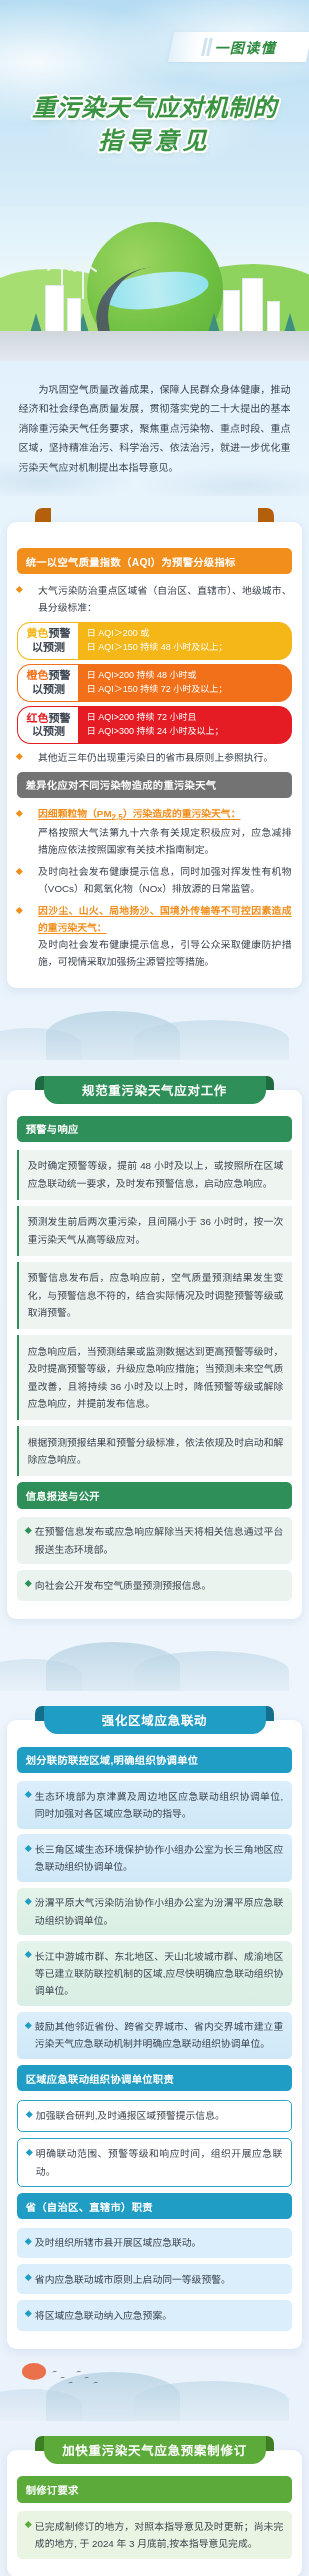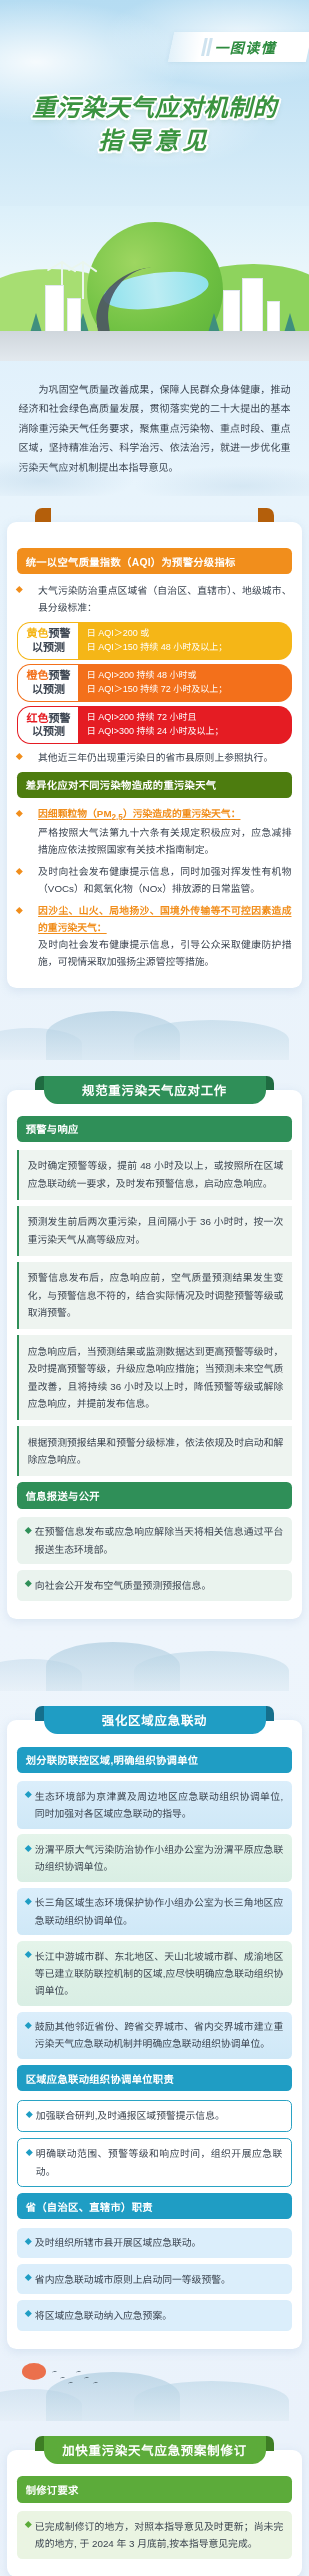--- a/index.html
+++ b/index.html
@@ -252,21 +252,21 @@
           </div>
           <div class="aqi-val" style="background: rgb(229, 28, 35);">
             <div>日 AQI&gt;200 持续 72 小时且</div>
             <div>日 AQI&gt;300 持续 24 小时及以上；</div>
           </div>
         </div>
         <div class="bullet">
           <span class="dia" style="background: rgb(241, 142, 28);"></span>
           <span>其他近三年仍出现重污染日的省市县原则上参照执行。</span>
         </div>
-        <div class="sub-bar" style="background: #4d7c0f;">差异化应对不同污染物造成的重污染天气</div>
+        <div class="sub-bar" style="background: #737373;">差异化应对不同污染物造成的重污染天气</div>
         <div class="bullet">
           <span class="dia" style="background: rgb(241, 142, 28);"></span>
           <div>
             <div class="u-head" style="color: rgb(241, 142, 28);">因细颗粒物（PM<sub>2.5</sub>）污染造成的重污染天气：</div>
             <div>严格按照大气法第九十六条有关规定积极应对，应急减排措施应依法按照国家有关技术指南制定。</div>
           </div>
         </div>
         <div class="bullet">
           <span class="dia" style="background: rgb(241, 142, 28);"></span>
           <div>
@@ -321,27 +321,27 @@
         <div class="tab-ear l" style="background: rgb(21, 111, 140);"></div>
         <div class="tab-ear r" style="background: rgb(21, 111, 140);"></div>
         <div class="sec-tab" style="background: rgb(31, 157, 196);">强化区域应急联动</div>
       </div>
       <div class="sec-body">
         <div class="sub-bar" style="background: rgb(31, 157, 196);">划分联防联控区域,明确组织协调单位</div>
         <div class="sbox" style="background: linear-gradient(rgb(219, 238, 251), rgb(207, 232, 247));">
           <span class="dia" style="background: rgb(31, 157, 196);"></span>
           <span>生态环境部为京津冀及周边地区应急联动组织协调单位, 同时加强对各区域应急联动的指导。</span>
         </div>
+        <div class="sbox" style="background: linear-gradient(rgb(219, 238, 251), rgb(207, 232, 247));">
+          <span class="dia" style="background: rgb(31, 157, 196);"></span>
+          <span>长三角区域生态环境保护协作小组办公室为长三角地区应急联动组织协调单位。</span>
+        </div>
         <div class="sbox" style="background: linear-gradient(rgb(228, 244, 234), rgb(217, 238, 228));">
           <span class="dia" style="background: rgb(31, 157, 196);"></span>
           <span>汾渭平原大气污染防治协作小组办公室为汾渭平原应急联动组织协调单位。</span>
-        </div>
-        <div class="sbox" style="background: linear-gradient(rgb(219, 238, 251), rgb(207, 232, 247));">
-          <span class="dia" style="background: rgb(31, 157, 196);"></span>
-          <span>长三角区域生态环境保护协作小组办公室为长三角地区应急联动组织协调单位。</span>
         </div>
         <div class="sbox" style="background: linear-gradient(rgb(228, 244, 234), rgb(217, 238, 228));">
           <span class="dia" style="background: rgb(31, 157, 196);"></span>
           <span>长江中游城市群、东北地区、天山北坡城市群、成渝地区等已建立联防联控机制的区域,应尽快明确应急联动组织协调单位。</span>
         </div>
         <div class="sbox" style="background: linear-gradient(rgb(219, 238, 251), rgb(207, 232, 247));">
           <span class="dia" style="background: rgb(31, 157, 196);"></span>
           <span>鼓励其他邻近省份、跨省交界城市、省内交界城市建立重污染天气应急联动机制并明确应急联动组织协调单位。</span>
         </div>
         <div class="sub-bar" style="background: rgb(31, 157, 196);">区域应急联动组织协调单位职责</div>

